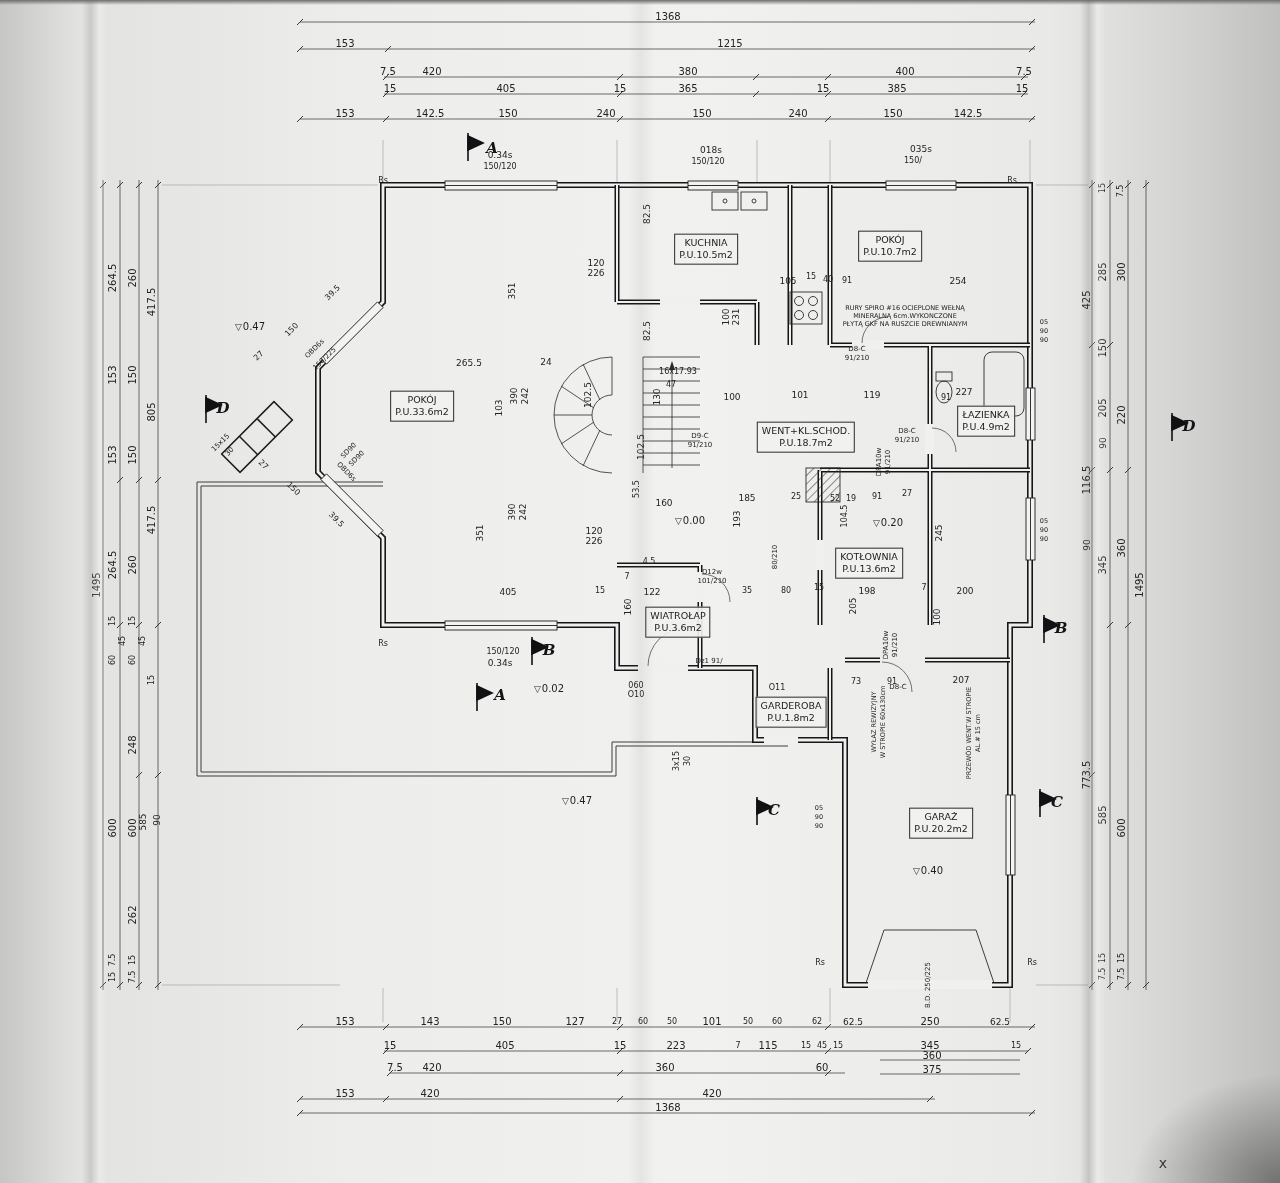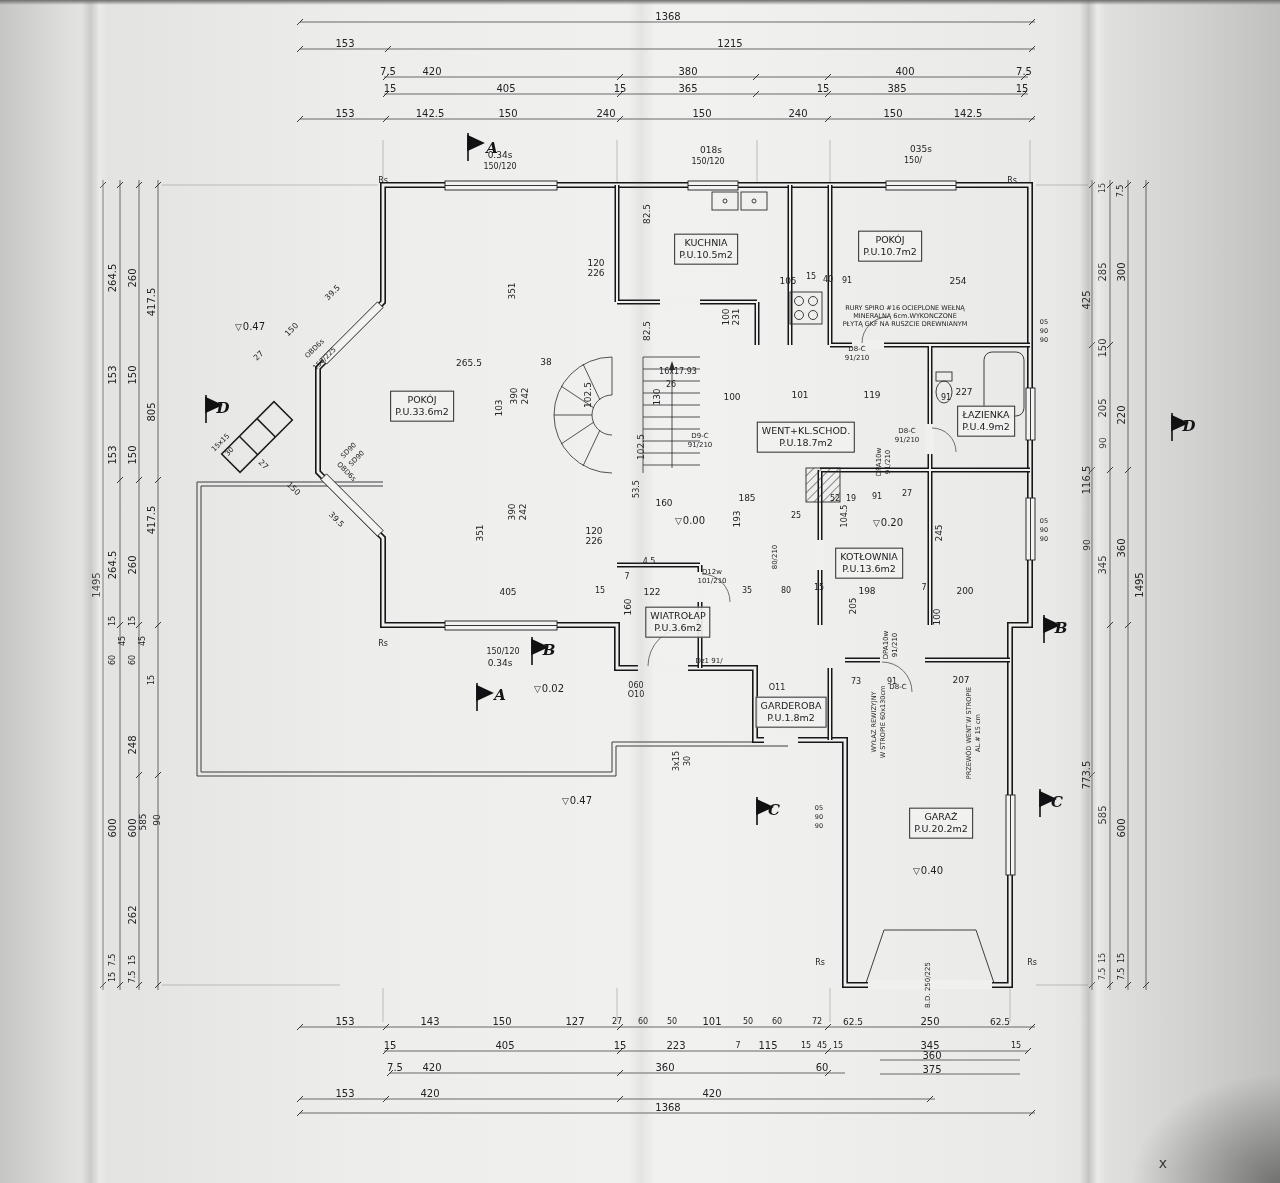--- a/index.html
+++ b/index.html
@@ -307,21 +307,21 @@
 <span class="lbl" style="left:345px;top:1022px">153</span>
 <span class="lbl" style="left:430px;top:1022px">143</span>
 <span class="lbl" style="left:502px;top:1022px">150</span>
 <span class="lbl" style="left:575px;top:1022px">127</span>
 <span class="lbl s8" style="left:617px;top:1022px">27</span>
 <span class="lbl s8" style="left:643px;top:1022px">60</span>
 <span class="lbl s8" style="left:672px;top:1022px">50</span>
 <span class="lbl" style="left:712px;top:1022px">101</span>
 <span class="lbl s8" style="left:748px;top:1022px">50</span>
 <span class="lbl s8" style="left:777px;top:1022px">60</span>
-<span class="lbl s8" style="left:817px;top:1022px">72</span>
+<span class="lbl s8" style="left:817px;top:1022px">62</span>
 <span class="lbl s9" style="left:853px;top:1022px">62.5</span>
 <span class="lbl" style="left:930px;top:1022px">250</span>
 <span class="lbl s9" style="left:1000px;top:1022px">62.5</span>
 <span class="lbl" style="left:390px;top:1046px">15</span>
 <span class="lbl" style="left:505px;top:1046px">405</span>
 <span class="lbl" style="left:620px;top:1046px">15</span>
 <span class="lbl" style="left:676px;top:1046px">223</span>
 <span class="lbl s8" style="left:738px;top:1046px">7</span>
 <span class="lbl" style="left:768px;top:1046px">115</span>
 <span class="lbl s8" style="left:806px;top:1046px">15</span>
@@ -387,48 +387,48 @@
 <span class="lbl v" style="left:1087px;top:775px">773.5</span>
 <span class="lbl v" style="left:1103px;top:815px">585</span>
 <span class="lbl v" style="left:1122px;top:828px">600</span>
 <span class="lbl v s8" style="left:1103px;top:958px">15</span>
 <span class="lbl v s8" style="left:1103px;top:974px">7.5</span>
 <span class="lbl v s8" style="left:1122px;top:958px">15</span>
 <span class="lbl v s8" style="left:1122px;top:974px">7.5</span>
 
 <span class="lbl s9 v" style="left:512px;top:291px">351</span>
 <span class="lbl s9" style="left:469px;top:363px">265.5</span>
-<span class="lbl s9" style="left:546px;top:362px">38</span>
+<span class="lbl s9" style="left:546px;top:362px">24</span>
 <span class="lbl s9 v" style="left:514px;top:396px">390</span>
 <span class="lbl s9 v" style="left:525px;top:396px">242</span>
 <span class="lbl s9 v" style="left:499px;top:408px">103</span>
 <span class="lbl s9 v" style="left:588px;top:395px">102.5</span>
 <span class="lbl s9 v" style="left:657px;top:397px">130</span>
 <span class="lbl s9 v" style="left:641px;top:447px">102.5</span>
 <span class="lbl s9" style="left:596px;top:263px">120</span>
 <span class="lbl s9" style="left:596px;top:273px">226</span>
 <span class="lbl s9 v" style="left:647px;top:214px">82.5</span>
 <span class="lbl s9 v" style="left:647px;top:331px">82.5</span>
 <span class="lbl s8" style="left:678px;top:372px">16x17.93</span>
-<span class="lbl s8" style="left:671px;top:385px">26</span>
+<span class="lbl s8" style="left:671px;top:385px">47</span>
 <span class="lbl s9 v" style="left:726px;top:317px">100</span>
 <span class="lbl s9 v" style="left:736px;top:317px">231</span>
 <span class="lbl s9" style="left:788px;top:281px">105</span>
 <span class="lbl s8" style="left:811px;top:277px">15</span>
 <span class="lbl s8" style="left:828px;top:280px">40</span>
 <span class="lbl s8" style="left:847px;top:281px">91</span>
 <span class="lbl s9" style="left:958px;top:281px">254</span>
 <span class="lbl s9" style="left:732px;top:397px">100</span>
 <span class="lbl s9" style="left:800px;top:395px">101</span>
 <span class="lbl s9" style="left:872px;top:395px">119</span>
 <span class="lbl s8" style="left:946px;top:398px">91</span>
 <span class="lbl s9" style="left:964px;top:392px">227</span>
 <span class="lbl s9" style="left:664px;top:503px">160</span>
 <span class="lbl s9" style="left:747px;top:498px">185</span>
-<span class="lbl s8" style="left:796px;top:516px">25</span>
+<span class="lbl s8" style="left:796px;top:497px">25</span>
 <span class="lbl s8" style="left:835px;top:499px">52</span>
 <span class="lbl s8" style="left:851px;top:499px">19</span>
 <span class="lbl s8" style="left:877px;top:497px">91</span>
 <span class="lbl s8" style="left:907px;top:494px">27</span>
 <span class="lbl s9 v" style="left:737px;top:519px">193</span>
 <span class="lbl s8 v" style="left:845px;top:516px">104.5</span>
 <span class="lbl s9 v" style="left:939px;top:533px">245</span>
 <span class="lbl s9" style="left:594px;top:531px">120</span>
 <span class="lbl s9" style="left:594px;top:541px">226</span>
 <span class="lbl s9 v" style="left:480px;top:533px">351</span>

